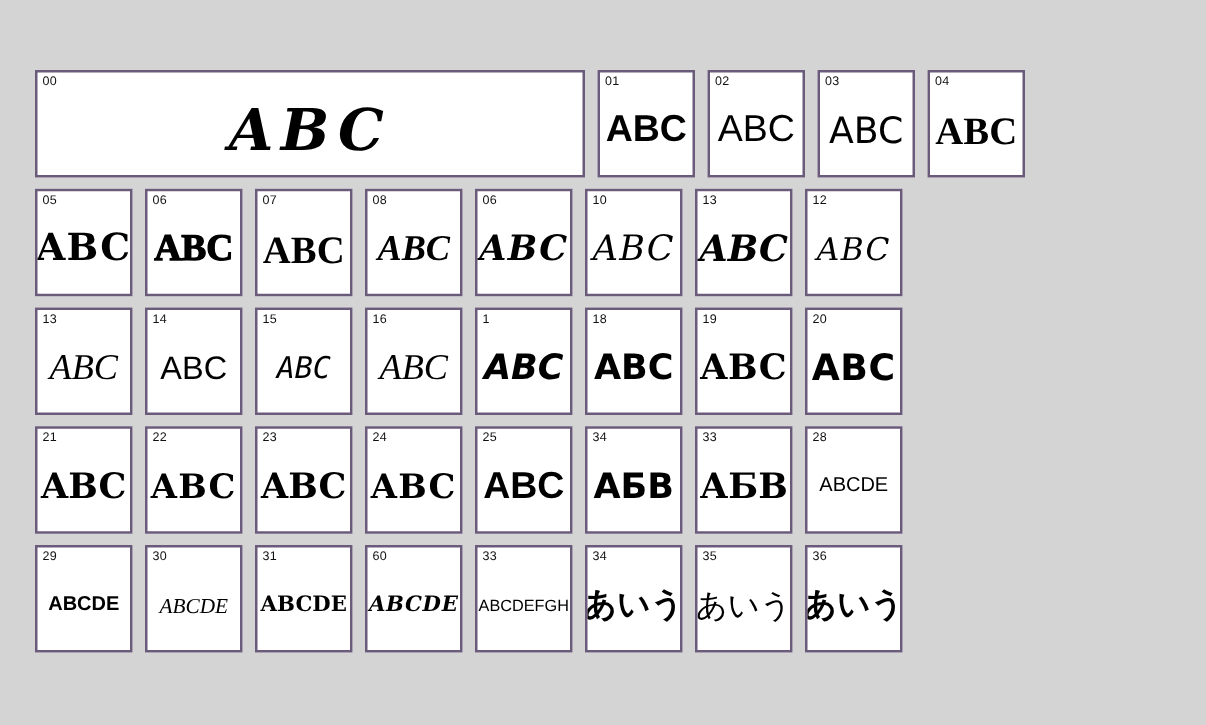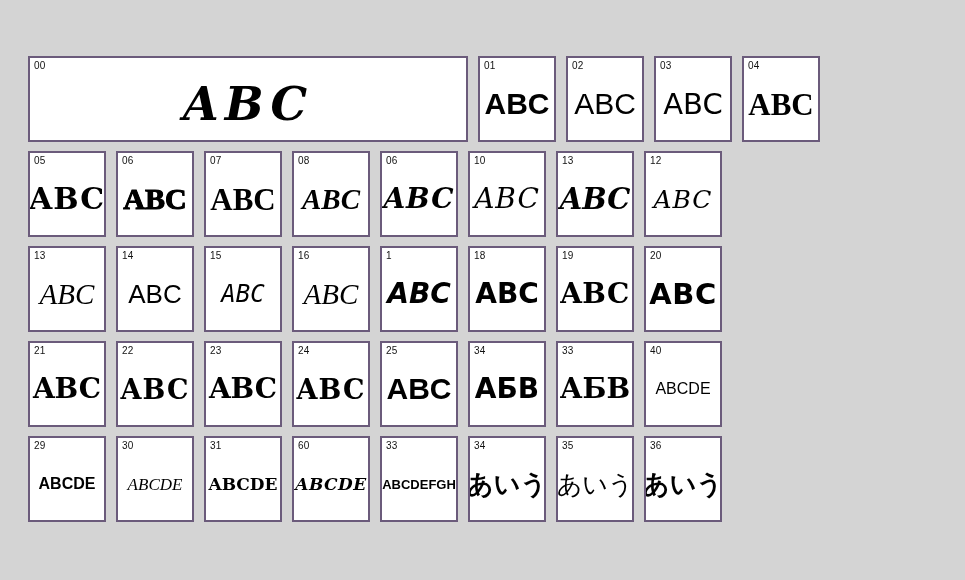--- a/index.html
+++ b/index.html
@@ -96,21 +96,21 @@
   .s-black      { font-family: "DejaVu Sans", sans-serif; font-weight: 700; font-size: 29px; letter-spacing: 0.5px; }
   .s-gothic     { font-family: "DejaVu Serif", serif; font-weight: 700; font-size: 28px; letter-spacing: 0px; }
   .s-gothic-2   { font-family: "DejaVu Serif", serif; font-weight: 700; font-size: 27px; letter-spacing: 1px; }
   .s-cyr-bold   { font-family: "DejaVu Sans", sans-serif; font-weight: 700; font-size: 28px; }
   .s-cyr-serif  { font-family: "DejaVu Serif", serif; font-weight: 700; font-size: 28px; }
   .s-5-sans     { font-family: "Liberation Sans", sans-serif; font-weight: 400; font-size: 16px; }
   .s-5-sansb    { font-family: "Liberation Sans", sans-serif; font-weight: 700; font-size: 16px; }
   .s-5-serif-it { font-family: "Liberation Serif", serif; font-style: italic; font-size: 17px; }
   .s-5-gothic   { font-family: "DejaVu Serif", serif; font-weight: 700; font-size: 17px; }
   .s-5-script   { font-family: "DejaVu Serif", serif; font-style: italic; font-weight: 700; font-size: 17px; letter-spacing: 0.5px; }
-  .s-5-tiny     { font-family: "Liberation Sans", sans-serif; font-weight: 700; font-size: 13px; }
+  .s-5-tiny     { font-family: "Liberation Sans", sans-serif; font-weight: 400; font-size: 13px; }
   .s-jp-bold    { font-family: "DejaVu Sans", sans-serif; font-weight: 700; font-size: 26px; }
   .s-jp-reg     { font-family: "DejaVu Sans", sans-serif; font-weight: 400; font-size: 25px; }
 </style>
 </head>
 <body>
 
 <div id="page">
   <div id="grid">
       <div class="row">
         <div class="cell wide">
@@ -225,21 +225,21 @@
         </div>
         <div class="cell">
           <span class="idx">34</span>
           <span class="sample s-cyr-bold">АБВ</span>
         </div>
         <div class="cell">
           <span class="idx">33</span>
           <span class="sample s-cyr-serif">АБВ</span>
         </div>
         <div class="cell">
-          <span class="idx">40</span>
+          <span class="idx">28</span>
           <span class="sample s-5-sans">ABCDE</span>
         </div>
       </div>
       <div class="row">
         <div class="cell">
           <span class="idx">29</span>
           <span class="sample s-5-sansb">ABCDE</span>
         </div>
         <div class="cell">
           <span class="idx">30</span>

